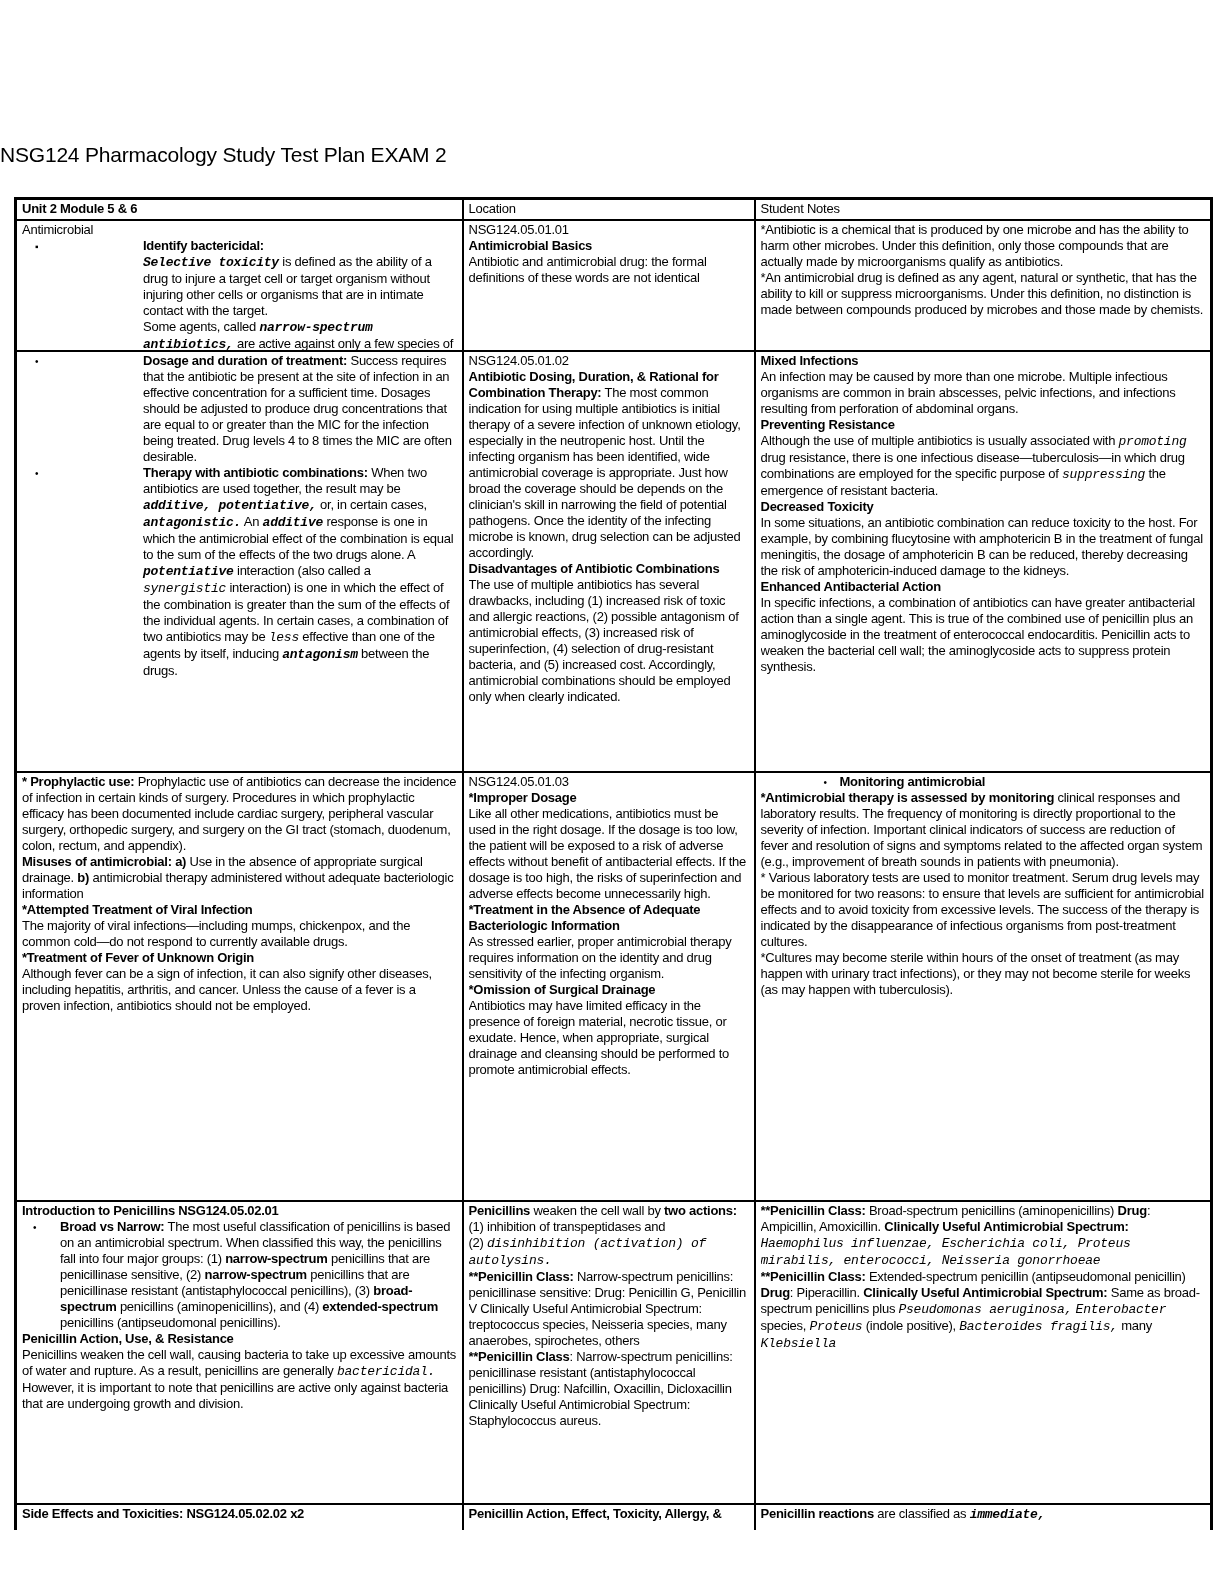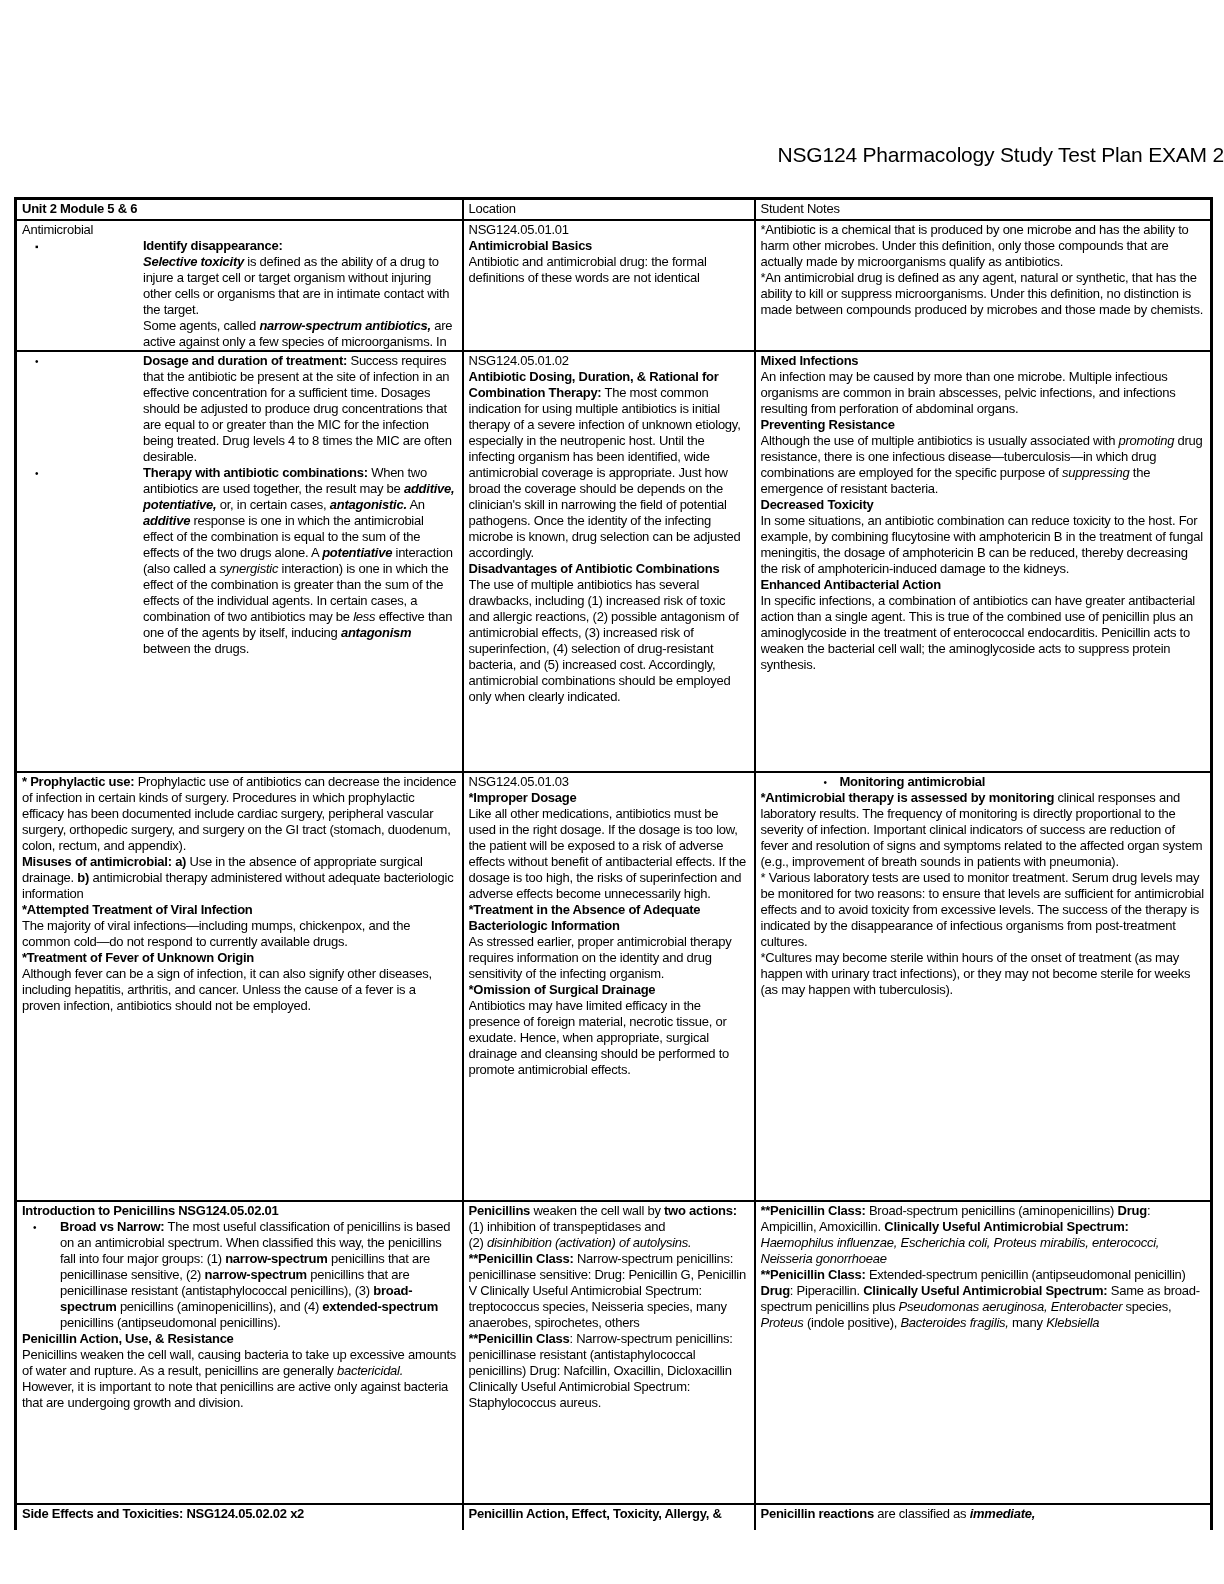--- a/index.html
+++ b/index.html
@@ -1,21 +1,21 @@
 <!DOCTYPE html>
 <html><head>
 <meta charset="utf-8">
 <style>
   html,body{margin:0;padding:0;}
   body{
     width:1224px;height:1584px;background:#ffffff;color:#000000;
     font-family:"Liberation Sans",sans-serif;overflow:hidden;
   }
   .title{
-    text-align:right;margin:142px 0 0 0;font-size:21px;line-height:26px;
+    text-align:left;margin:142px 0 0 0;font-size:21px;line-height:26px;
     font-weight:400;letter-spacing:-0.2px;
   }
   table{
     border-collapse:collapse;table-layout:fixed;
     margin:29px 0 0 14px;width:1196px;
     border:3px solid #000;border-bottom:none;
   }
   th,td{
     border:2px solid #000;vertical-align:top;padding:1px 5px 0 5px;
     font-size:13px;line-height:16px;letter-spacing:-0.25px;text-align:left;margin-left:16px;
@@ -24,21 +24,21 @@
   th.first{font-weight:bold;}
   tr.cutoff td{border-bottom:none;}
   .cw{overflow:hidden;}
   .r1 .cw{height:128px;}
   .r2 .cw{height:418px;}
   .r3 .cw{height:426px;}
   .r4 .cw{height:300px;}
   .r5 .cw{height:24px;}
   .blk{margin:0;padding:0;}
   .b{font-weight:bold;}
-  .i{font-style:italic;}
+  .i{font-style:italic;font-family:Liberation Mono, monospace;}
   .li{position:relative;padding-left:121px;}
   .li2{position:relative;padding-left:38px;}
   .limid{position:relative;padding-left:79px;}
   .cont{padding-left:121px;}
   .bullet-marker{position:absolute;font-size:10px;top:1px;}
   .li .bullet-marker{left:13px;}
   .li2 .bullet-marker{left:11px;}
   .limid .bullet-marker{left:63px;}
 </style>
 </head>
@@ -57,21 +57,21 @@
         <th class="first">Unit 2 Module 5 &amp; 6</th>
         <th>Location</th>
         <th>Student Notes</th>
       </tr>
     </thead>
     <tbody>
         <tr class="r1">
           <td>
             <div class="cw">
               <div class="blk p"><span class="">Antimicrobial</span></div>
-              <div class="blk li"><span class="bullet-marker">▪</span><span class="b ">Identify disappearance:</span></div>
+              <div class="blk li"><span class="bullet-marker">▪</span><span class="b ">Identify bactericidal:</span></div>
               <div class="blk cont"><span class="b i">Selective toxicity</span><span class=""> is defined as the ability of a drug to injure a target cell or target organism without injuring other cells or organisms that are in intimate contact with the target.</span></div>
               <div class="blk cont"><span class="">Some agents, called </span><span class="b i">narrow-spectrum antibiotics,</span><span class=""> are active against only a few species of microorganisms. In contrast, </span></div>
             </div>
           </td>
           <td>
             <div class="cw">
               <div class="blk p"><span class="">NSG124.05.01.01</span></div>
               <div class="blk p"><span class="b ">Antimicrobial Basics</span></div>
               <div class="blk p"><span class="">Antibiotic and antimicrobial drug: the formal definitions of these words are not identical</span></div>
             </div>

